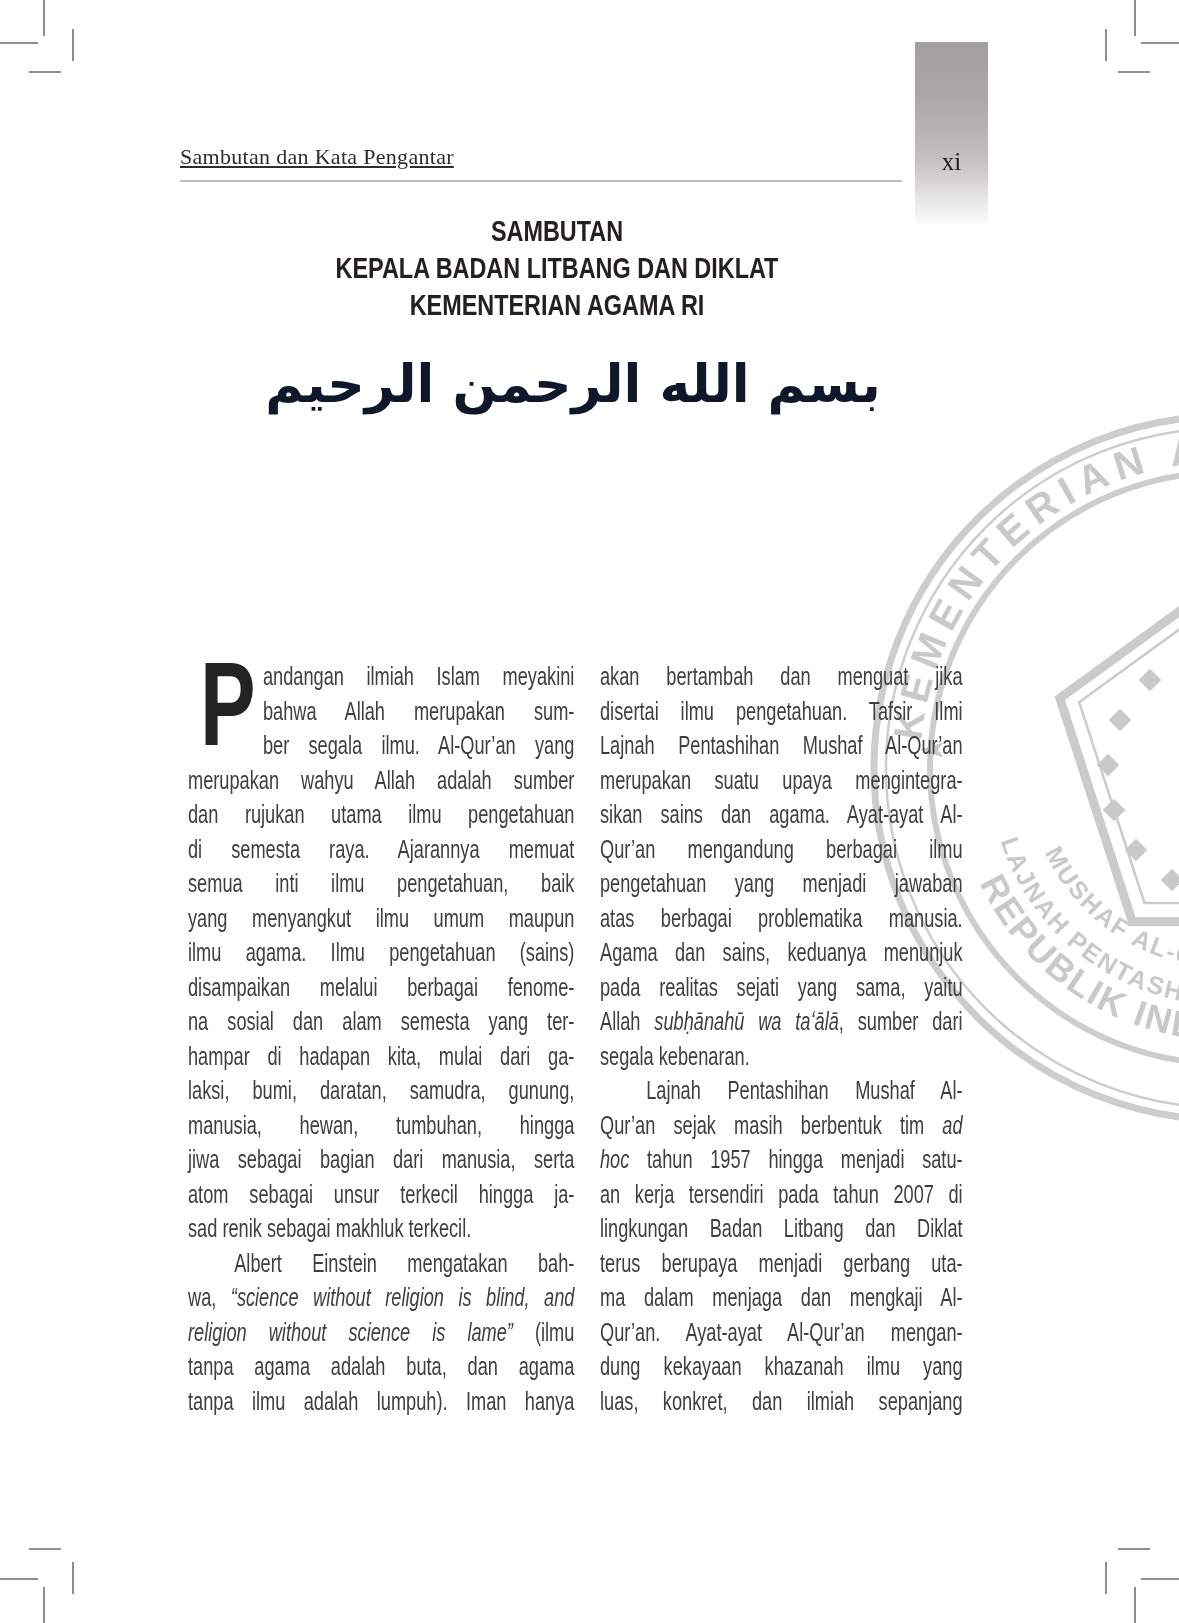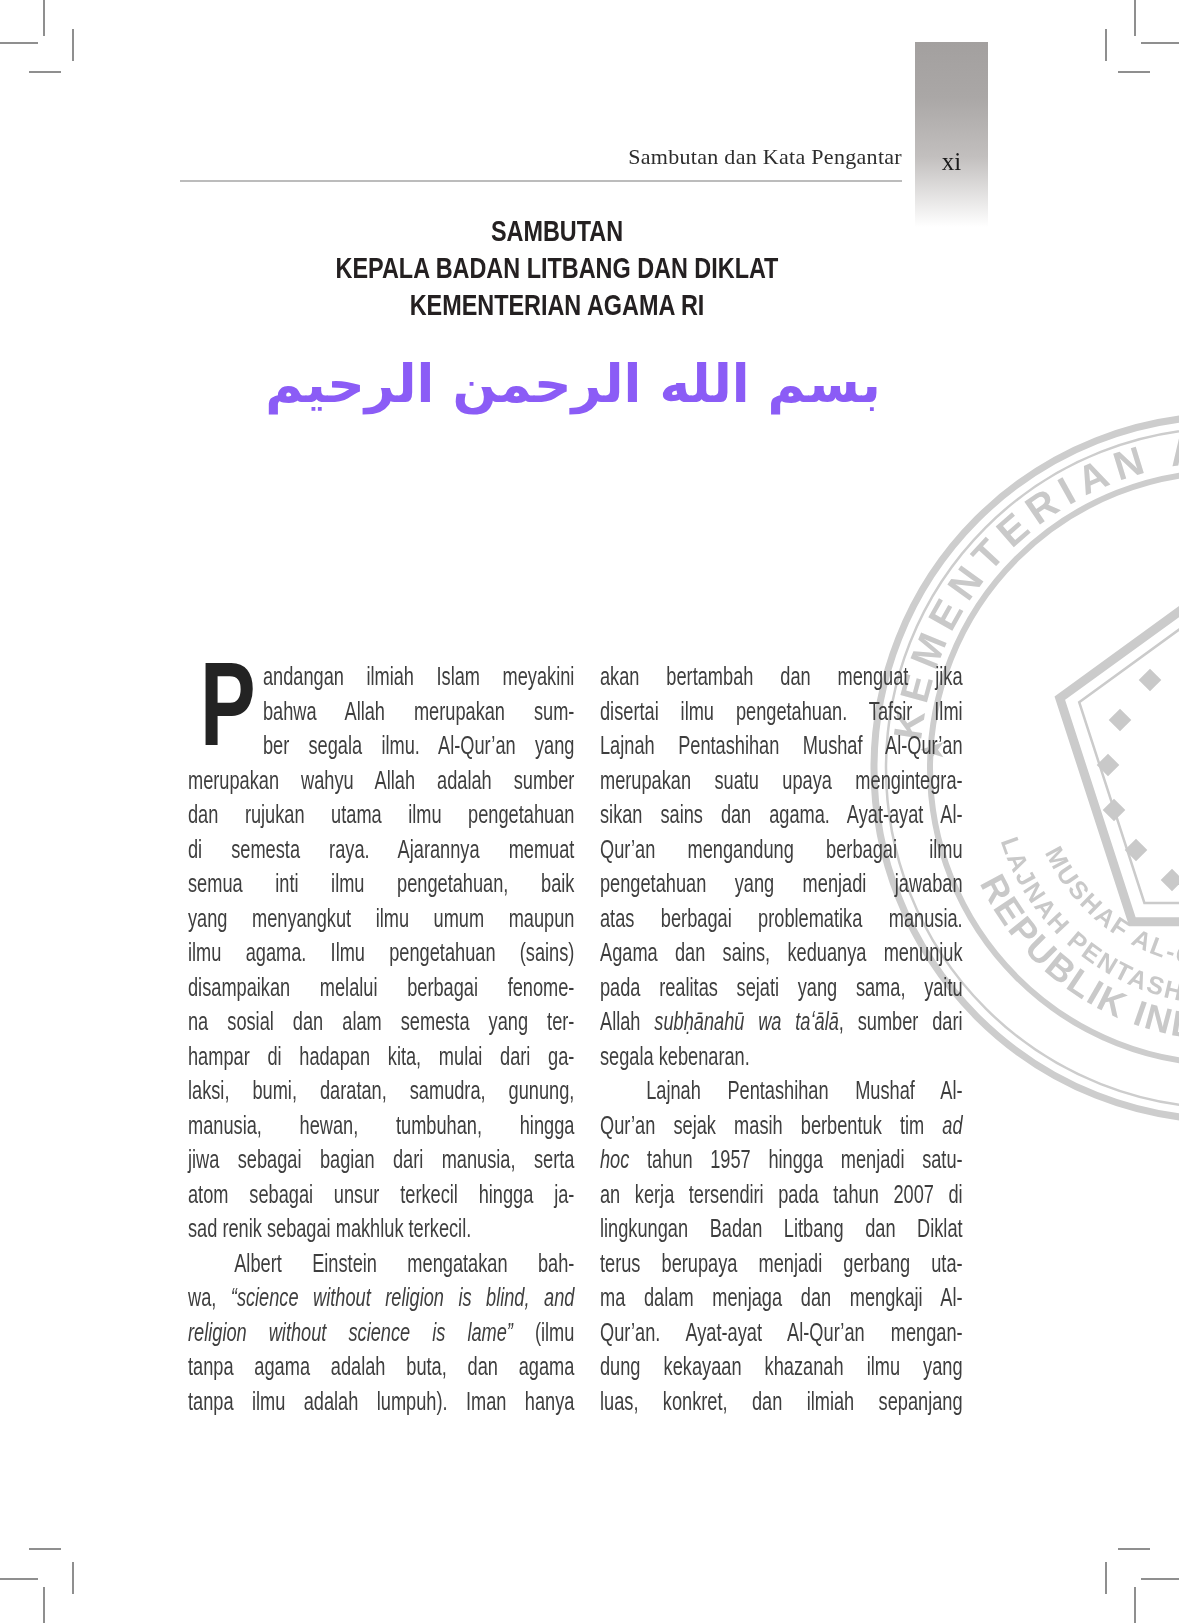--- a/index.html
+++ b/index.html
@@ -14,34 +14,34 @@
   
   #graybar{
     position:absolute;left:915px;top:42px;width:73px;height:185px;
     background:linear-gradient(to bottom,#a3a09f 0%,#aaa7a6 30%,#c2bfbe 62%,rgba(255,255,255,0) 100%);
   }
   #pagenum{
     position:absolute;left:915px;top:148px;width:73px;text-align:center;
     font-family:"Liberation Serif","DejaVu Serif",serif;font-size:25px;color:#1c1c1c;
   }
   #runhead{
-    position:absolute;left:180px;top:144px;width:722px;text-align:right;
-    font-family:"Liberation Serif","DejaVu Serif",serif;font-size:22px;color:#2d2d2d;letter-spacing:.3px;
+    position:absolute;left:180px;top:144px;width:722px;
+    font-family:"Liberation Serif","DejaVu Serif",serif;font-size:22px;color:#2d2d2d;letter-spacing:.3px;text-decoration:underline;
   }
   #rule{position:absolute;left:180px;top:180px;width:722px;height:2px;background:#bcbcbc;}
   
   #title{
     position:absolute;left:180px;top:212px;width:754px;text-align:center;
     font-weight:bold;font-size:30px;line-height:37px;color:#242021;
     transform:scaleX(.78);transform-origin:50% 0;
   }
   
   #basmala{
     position:absolute;left:180px;top:334px;width:786px;text-align:center;
-    font-family:"DejaVu Sans",sans-serif;font-size:52px;font-weight:bold;color:#8b5cf6;
+    font-family:"DejaVu Sans",sans-serif;font-size:52px;font-weight:bold;color:#0f172a;
     line-height:100px;
   }
   
   #wm{position:absolute;left:0;top:0;pointer-events:none;}
   
   .col{position:absolute;top:659px;color:#3e3e3e;transform:scaleX(.7);transform-origin:0 0;}
   #colL{left:188px;width:552px;}
   #colR{left:600px;width:518px;}
   .bodyline{
     height:34.5px;line-height:34.5px;font-size:26px;

